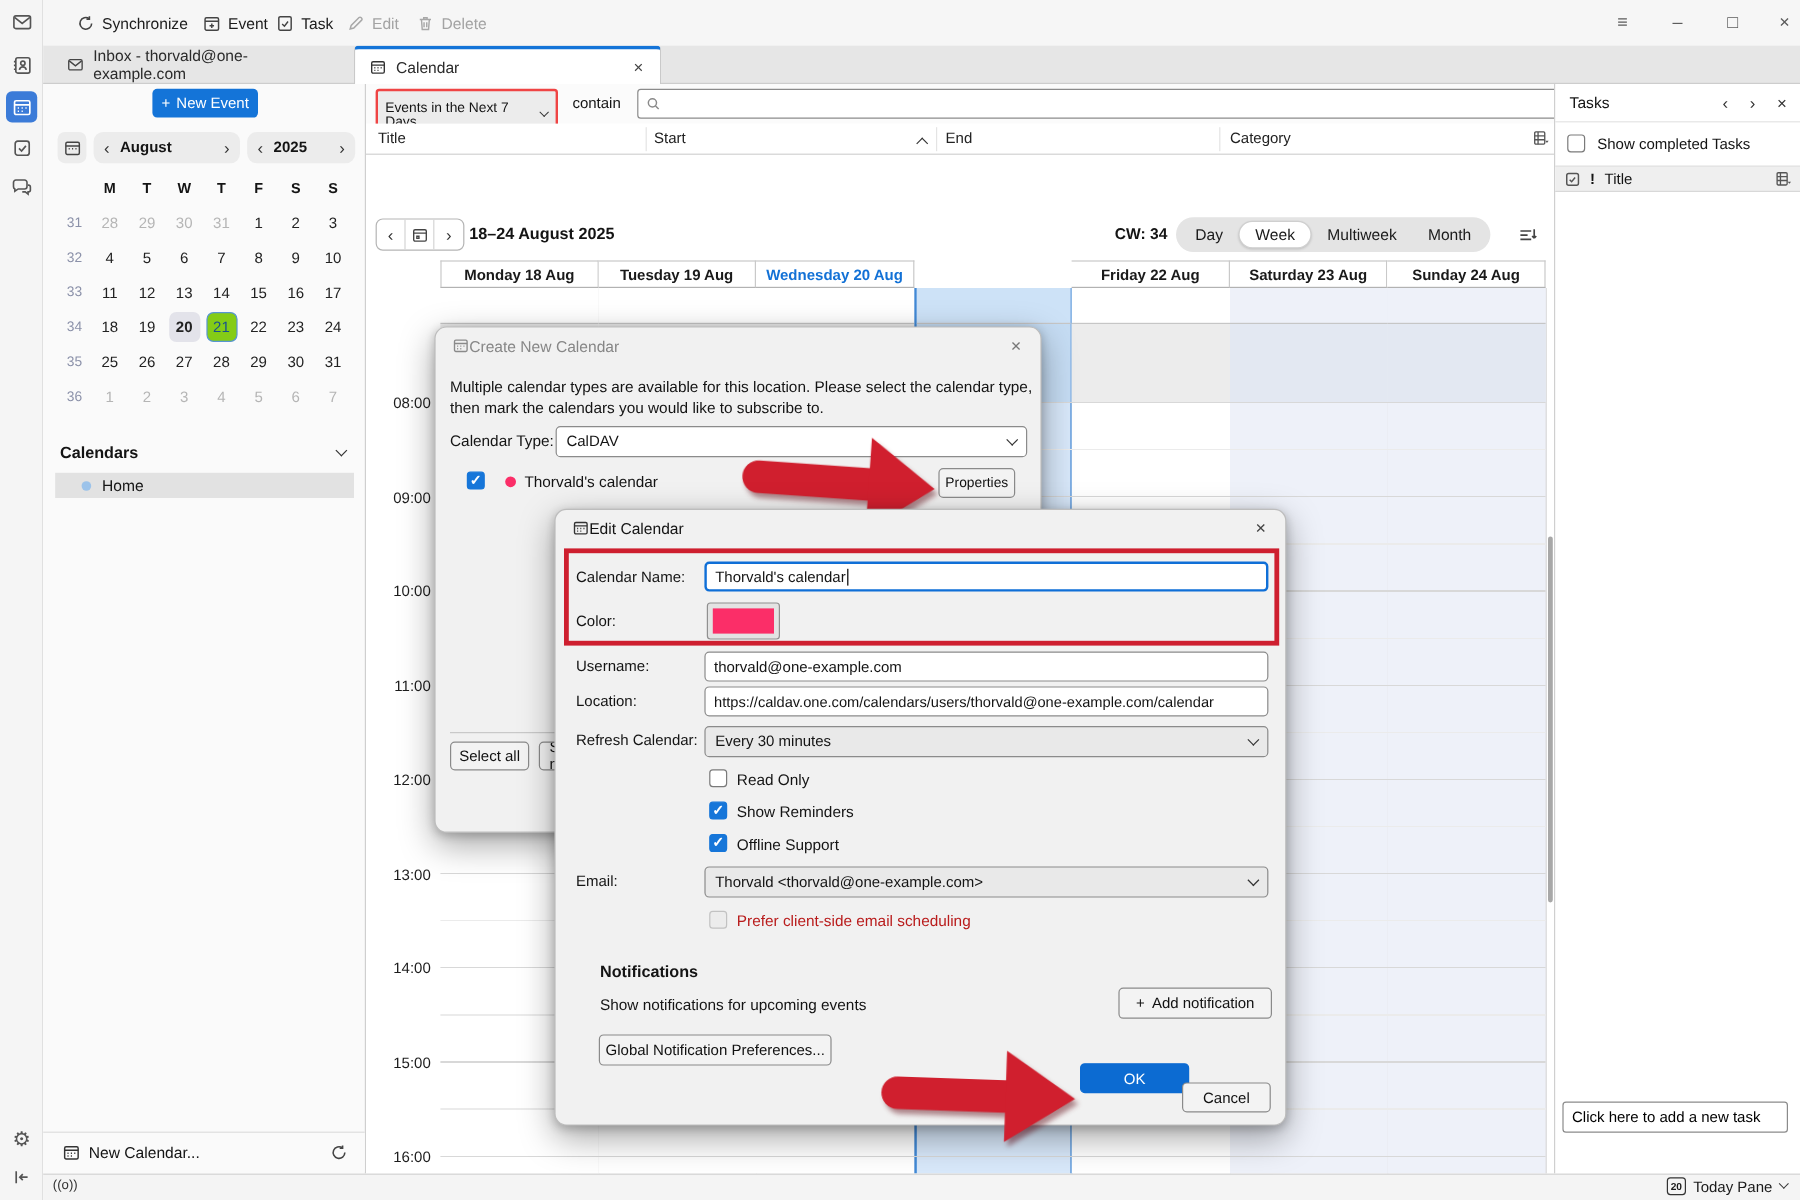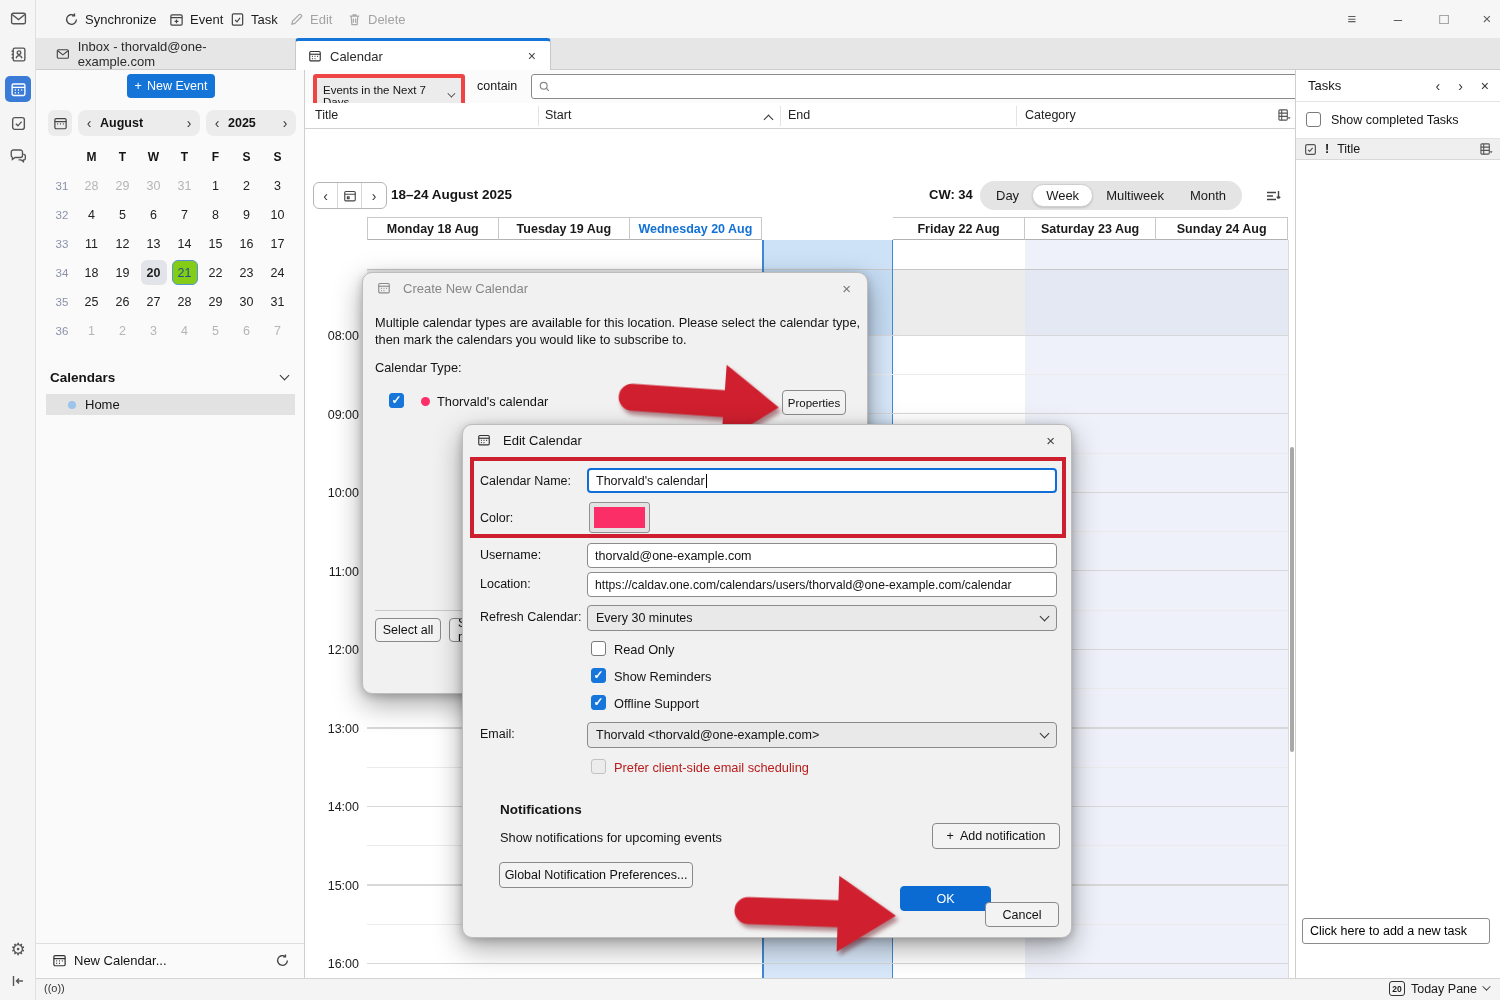--- a/index.html
+++ b/index.html
@@ -35,21 +35,21 @@
 .mc-day.muted{color:#b5b5b5}
 .mc-day.today{background:#e3e3ea;font-weight:bold}
 .mc-day.selected{background:#84cc16;border:1px solid #5795d2;color:#17508f}
 #calHdr{position:absolute;left:14px;top:300px;width:244px;display:flex;align-items:center;font-weight:bold;font-size:13.5px}
 #homeRow{position:absolute;left:10px;top:324px;width:249px;height:21px;background:#e2e2e2;display:flex;align-items:center;gap:9px;padding-left:22px;font-size:13px}
 .dot{width:8px;height:8px;border-radius:50%}
 #newCalRow{position:absolute;left:0;top:873px;width:268px;height:34px;border-top:1px solid #dedede;display:flex;align-items:center;gap:7px;padding-left:16px;font-size:13px;background:#fafafa}
 
 #main{position:absolute;left:305px;top:70px;width:990px;height:908px;background:#fff}
 #filterbar{position:absolute;left:0;top:0;width:990px;height:33px;background:#fbfbfb}
-#rangeDrop{position:absolute;left:8px;top:4px;width:152px;height:43px;background:#ececec;border:4px solid #ef4444;border-radius:3px;display:flex;align-items:center;padding:0 6px;font-size:11.5px}
+#rangeDrop{position:absolute;left:8px;top:4px;width:152px;height:43px;background:#ececec;border:2px solid #ef4444;border-radius:3px;display:flex;align-items:center;padding:0 6px;font-size:11.5px}
 #containLbl{position:absolute;left:172px;top:9px;font-size:12.5px}
 #searchBox{position:absolute;left:226px;top:4px;width:1046px;height:25px;border:1px solid #8b8b8b;border-radius:3px;background:#fff;display:flex;align-items:center;padding:0 6px;left:226px}
 #searchBox input{border:none;outline:none;flex:1;font-size:12.5px;font-family:inherit}
 #evtHead{position:absolute;left:0;top:33px;width:990px;height:26px;background:#fff;border-bottom:1px solid #d2d2d2;font-size:12.5px;color:#222}
 .ecol{position:absolute;top:5px}
 .esep{position:absolute;top:3px;width:1px;height:20px;background:#e4e4e4}
 
 #weeknav{position:absolute;left:0;top:110px;width:990px;height:32px;background:#fff}
 #navGroup{position:absolute;left:8px;top:2px;height:27px;display:flex;border:1px solid #b5b5b5;border-radius:6px;overflow:hidden;background:#fff}
 .navb{width:24px;display:flex;align-items:center;justify-content:center;color:#333;font-size:14px;border-right:1px solid #d5d5d5}
@@ -98,21 +98,21 @@
 .tb-input{background:#fff;border:1px solid #8b8b8b;border-radius:4px;display:flex;align-items:center;padding:0 7px;font-size:12.5px;white-space:nowrap;overflow:hidden}
 .drop{display:flex;align-items:center;padding:0 8px;font-size:12.5px;border:1px solid #8b8b8b;border-radius:4px;background:#fff}
 .drop .chev{margin-left:auto}
 .drop.gray{background:#e9e9e9}
 .dlg-btn{background:#f3f3f3;border:1px solid #8a8a8a;border-radius:4px;display:flex;align-items:center;justify-content:center;font-size:12.5px;color:#111}
 .caret{display:inline-block;width:1px;height:14px;background:#000;margin-left:1px}
 
 .dialog{position:absolute;background:#f1f1f1;border:1px solid #bdbdbd;border-radius:10px;box-shadow:0 10px 28px rgba(0,0,0,.35),0 2px 8px rgba(0,0,0,.2)}
 #createDlg{left:362px;top:272px;width:506px;height:422px;z-index:10}
 #editDlg{left:462px;top:424px;width:610px;height:514px;z-index:20}
-.dlg-title{position:absolute;left:0;top:0;right:0;height:30px;display:flex;align-items:center;gap:12px;padding:0 14px;font-size:13px}
+.dlg-title{position:absolute;left:0;top:0;right:0;height:30px;display:flex;align-items:center;gap:0;padding:0 14px;font-size:13px}
 .dlg-close{margin-left:auto;font-size:15px;color:#444;padding:0 2px}
 #redRect{position:absolute;left:7px;top:32px;width:596px;height:81px;border:4px solid #ce1f2f;z-index:5}
 .fldlbl{position:absolute;left:17px;font-size:12.5px}
 .arrow{position:absolute;pointer-events:none;filter:drop-shadow(3px 4px 2px rgba(90,0,10,.45))}
 #arrow1{left:600px;top:352px;z-index:15;transform:rotate(4deg)}
 #arrow2{left:722px;top:862px;z-index:30;transform:rotate(2deg)}
 </style>
 </head>
 <body>
 
@@ -490,20 +490,24 @@
           <rect x="2" y="2.8" width="12" height="10.8" rx="1.3"></rect>
           <path d="M2 6h12"></path>
           <path d="M4.5 8.5h1M7.5 8.5h1M10.5 8.5h1M4.5 11h1M7.5 11h1"></path>
         </svg>
       <span>Create New Calendar</span>
       <span class="dlg-close" style="color:#777">×</span>
     </div>
     <div style="position:absolute;left:12px;top:42px;font-size:12.8px">Multiple calendar types are available for this location. Please select the calendar type,</div>
     <div style="position:absolute;left:12px;top:59px;font-size:12.8px">then mark the calendars you would like to subscribe to.</div>
     <div style="position:absolute;left:12px;top:87px;font-size:12.8px">Calendar Type:</div>
+    <div class="drop" style="position:absolute;left:100px;top:82px;width:393px;height:26px">
+      <span>CalDAV</span>
+      <span class="chev"></span>
+    </div>
     <span class="cb checked" style="position:absolute;left:26px;top:120px"></span>
     <span class="dot" style="position:absolute;left:58px;top:124px;width:9px;height:9px;background:#fb2e68"></span>
     <span style="position:absolute;left:74px;top:121px;font-size:12.8px">Thorvald's calendar</span>
     <div class="dlg-btn" style="position:absolute;left:419px;top:117px;width:64px;height:25px;font-size:11.5px">Properties</div>
     <div style="position:absolute;left:12px;top:337px;width:481px;height:1px;background:#c9c9c9"></div>
     <div class="dlg-btn" style="position:absolute;left:12px;top:345px;width:66px;height:24px">Select all</div>
     <div class="dlg-btn" style="position:absolute;left:86px;top:345px;width:76px;height:24px;overflow:hidden;justify-content:flex-start;padding-left:8px">Select none</div>
   </div>
 
   <svg id="arrow1" class="arrow" width="200" height="100" viewBox="0 0 200 100">

